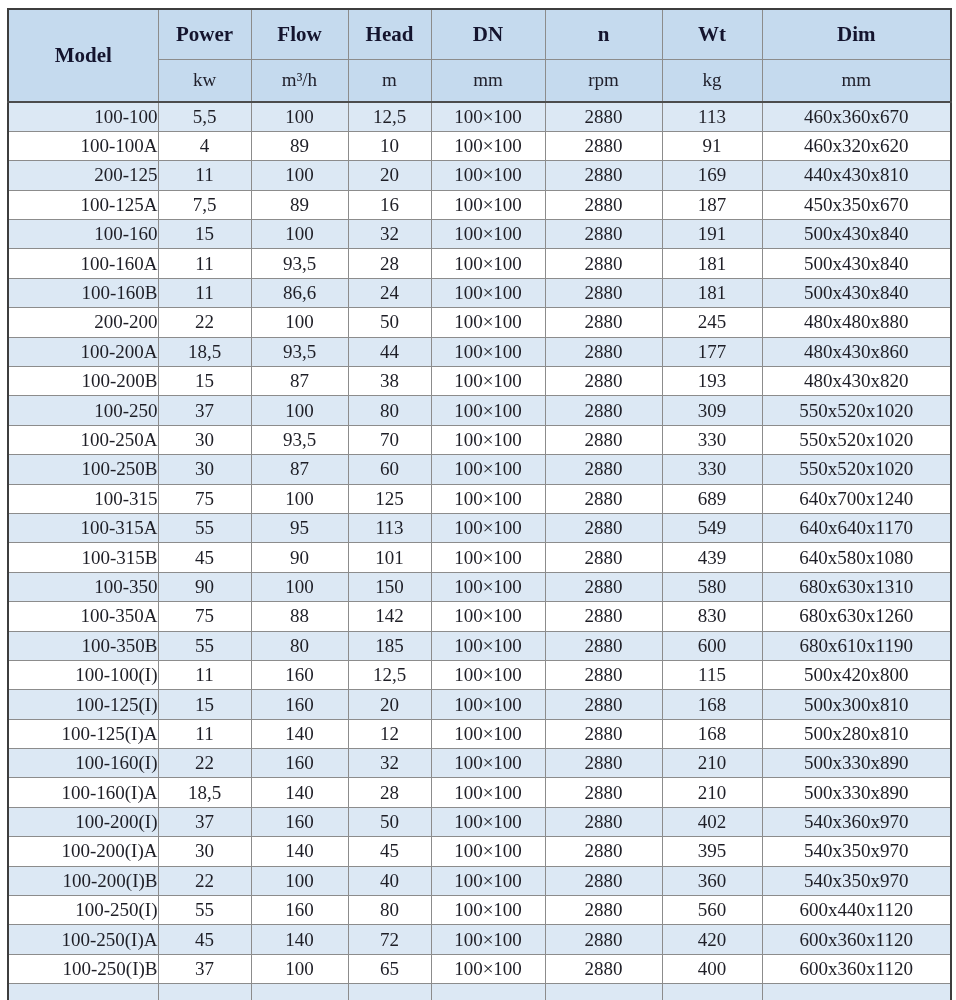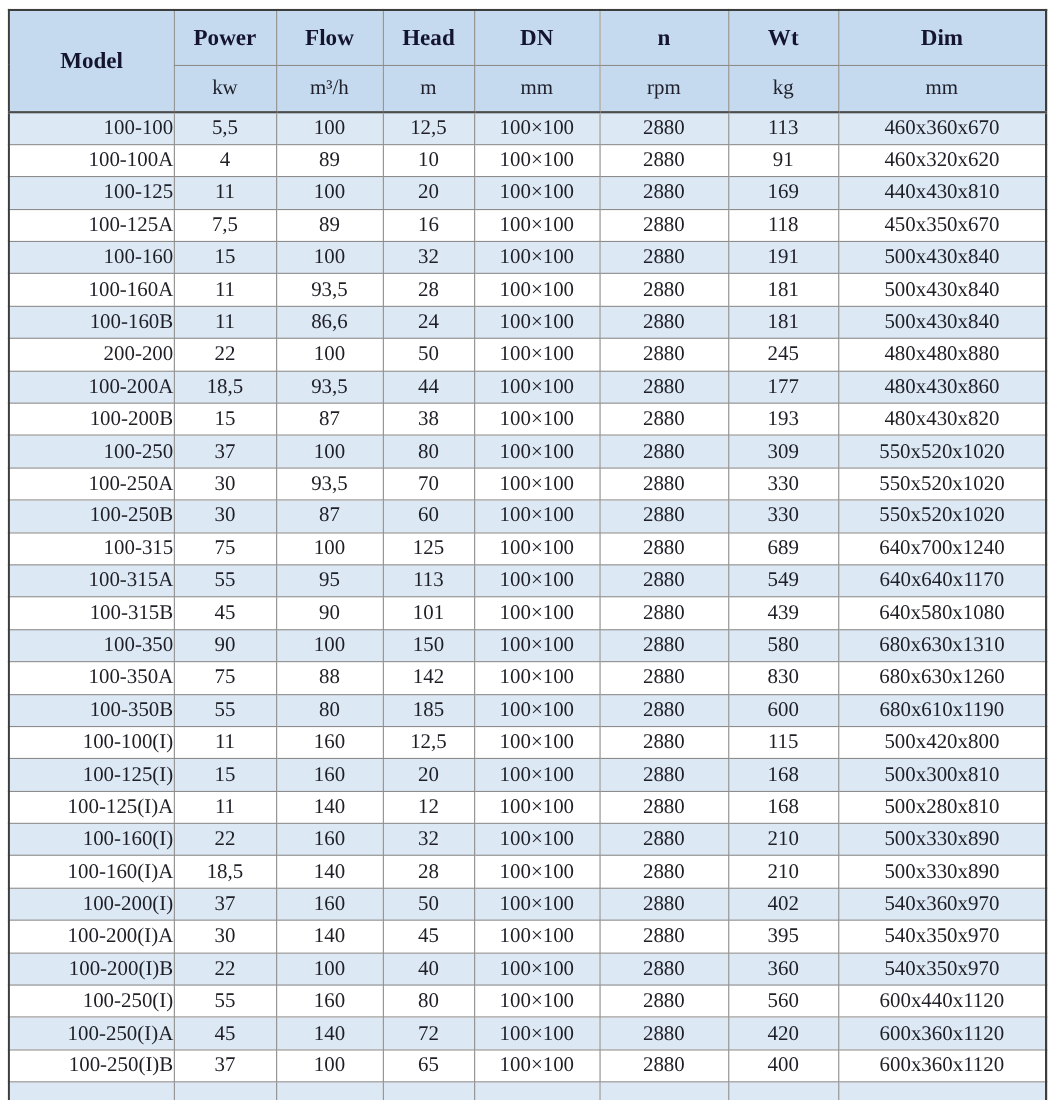--- a/index.html
+++ b/index.html
@@ -120,37 +120,37 @@
           <td class="model">100-100A</td>
           <td>4</td>
           <td>89</td>
           <td>10</td>
           <td>100×100</td>
           <td>2880</td>
           <td>91</td>
           <td>460x320x620</td>
         </tr>
         <tr>
-          <td class="model">100-125</td>
+          <td class="model">200-125</td>
           <td>11</td>
           <td>100</td>
           <td>20</td>
           <td>100×100</td>
           <td>2880</td>
           <td>169</td>
           <td>440x430x810</td>
         </tr>
         <tr>
           <td class="model">100-125A</td>
           <td>7,5</td>
           <td>89</td>
           <td>16</td>
           <td>100×100</td>
           <td>2880</td>
-          <td>118</td>
+          <td>187</td>
           <td>450x350x670</td>
         </tr>
         <tr>
           <td class="model">100-160</td>
           <td>15</td>
           <td>100</td>
           <td>32</td>
           <td>100×100</td>
           <td>2880</td>
           <td>191</td>

